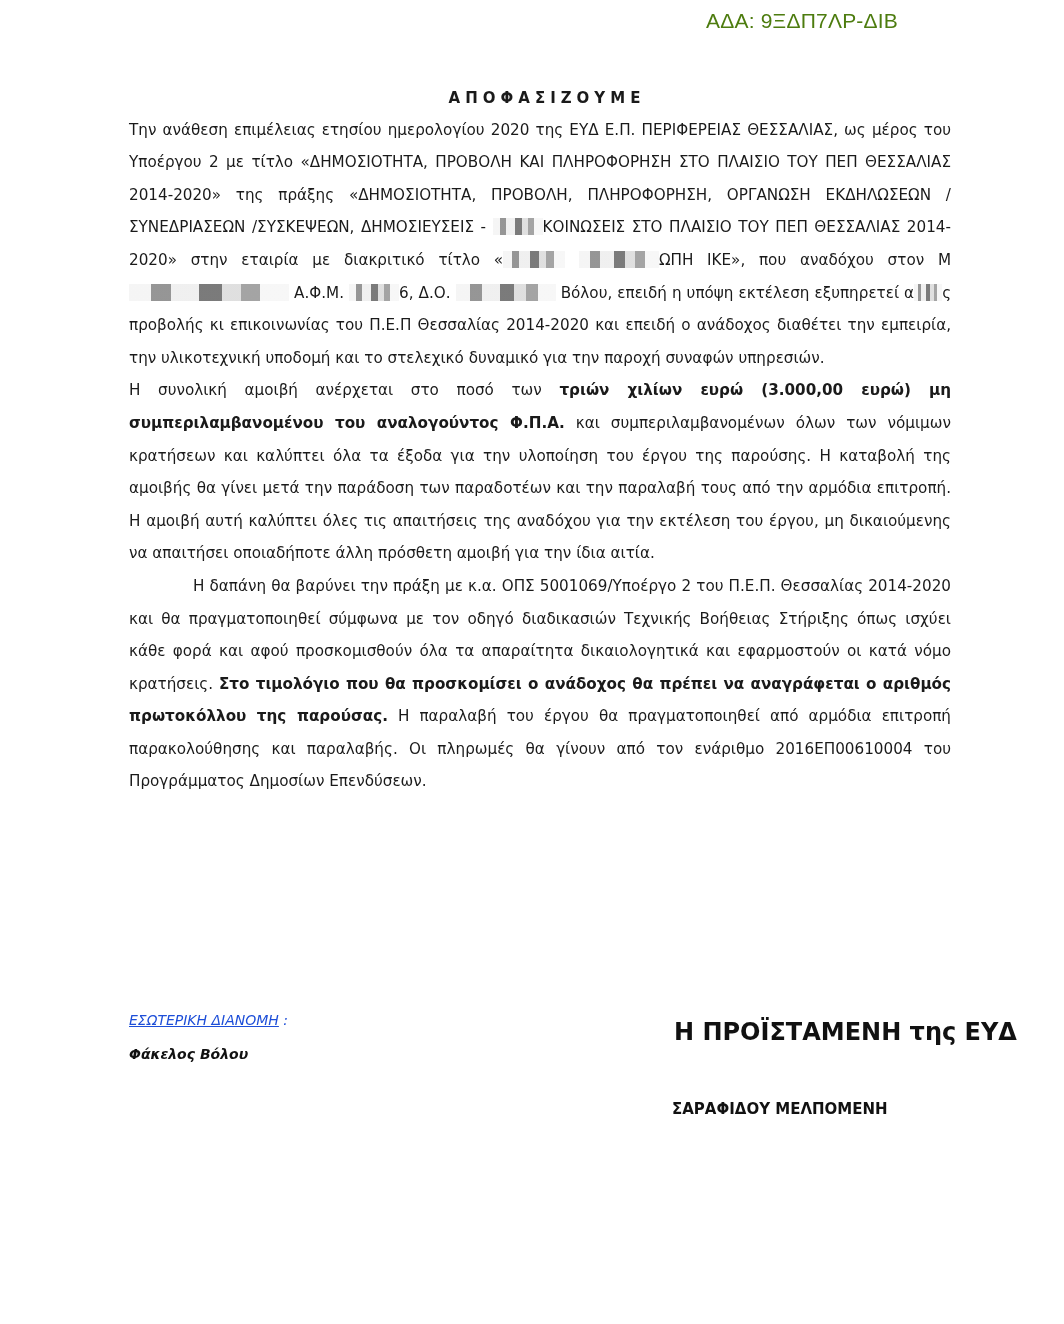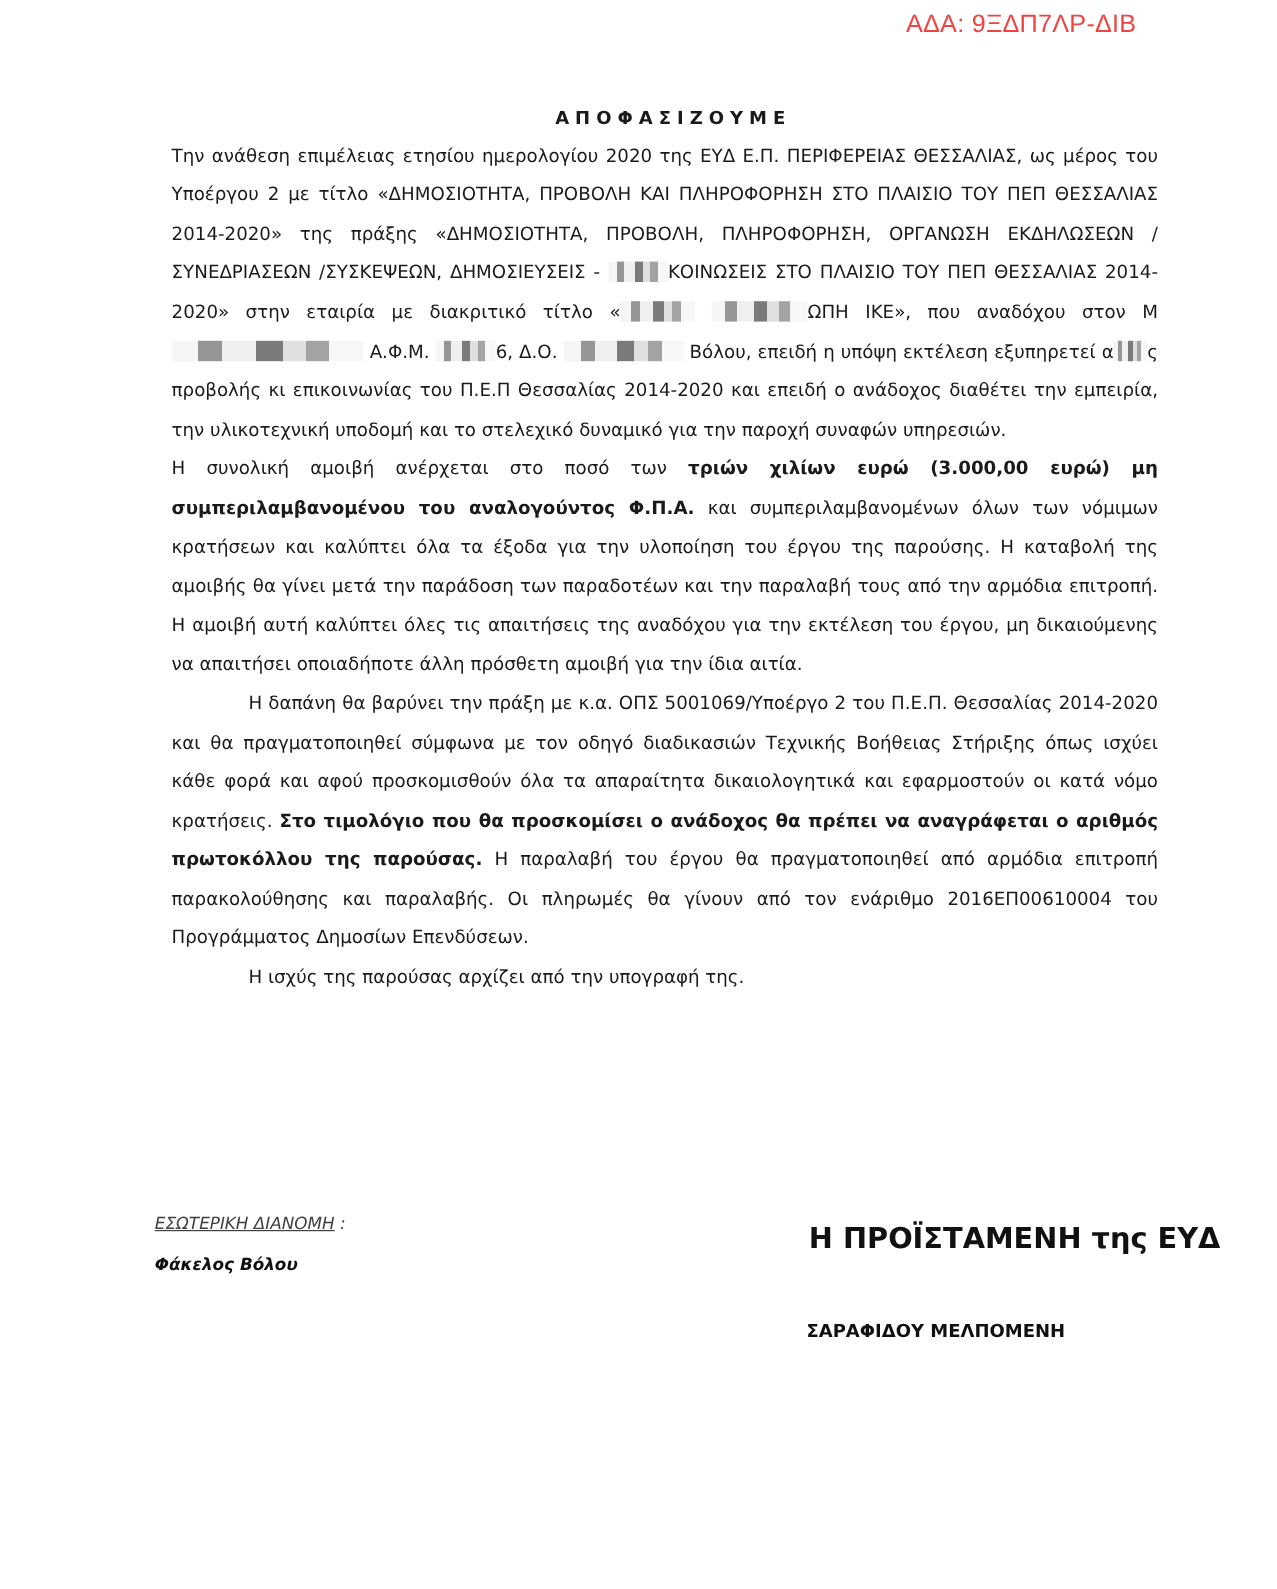--- a/index.html
+++ b/index.html
@@ -1,41 +1,40 @@
 <!DOCTYPE html>
 <html><head>
   <meta charset="utf-8">
   <style>
     html, body { margin: 0; padding: 0; background: #ffffff; }
     body { width: 1064px; height: 1324px; position: relative; overflow: hidden; color: #111; }
     .ada {
-      position: absolute; left: 755px; top: 9px;
-      font-family: "Liberation Sans", sans-serif; font-size: 21px; color: #ef4444; letter-spacing: 0.2px;
+      position: absolute; left: 706px; top: 9px;
+      font-family: "Liberation Sans", sans-serif; font-size: 21px; color: #4d7c0f; letter-spacing: 0.2px;
     }
     .page {
       position: absolute; left: 129px; top: 82px; width: 822px;
       font-family: "DejaVu Sans", sans-serif; font-size: 15.2px; line-height: 32.6px;
       color: #1a1a1a;
-      margin-left: 14px;
     }
     .title {
       text-align: center; font-weight: bold; letter-spacing: 5px; font-size: 15px;
       margin-bottom: -1px; margin-left: 14px;
     }
     .p { text-align: justify; margin: 0; }
     .indent { text-indent: 64px; }
     .b { font-weight: bold; }
     .redact {
       display: inline-block; height: 17px; vertical-align: -3px;
       background: linear-gradient(90deg, #f4f4f4 0 14%, #8a8a8a 14% 26%, #eeeeee 26% 44%, #6c6c6c 44% 58%, #dcdcdc 58% 70%, #9a9a9a 70% 82%, #f6f6f6 82% 100%);
       opacity: 0.9;
     }
     .sup { font-size: 10px; vertical-align: 7px; }
     .footer { position: absolute; top: 1012px; left: 129px; width: 822px; font-family: "DejaVu Sans", sans-serif; }
-    .dist-label { position: absolute; left: 0; top: 0; font-style: italic; font-size: 14px; color: #404040; }
+    .dist-label { position: absolute; left: 0; top: 0; font-style: italic; font-size: 14px; color: #1d4ed8; }
     .dist-label u { text-decoration: underline; }
     .dist-item { position: absolute; left: 0; top: 34px; font-style: italic; font-weight: bold; font-size: 14px; }
     .sig-role { position: absolute; left: 545px; top: 6px; font-weight: bold; font-size: 24px; white-space: nowrap; }
     .sig-name { position: absolute; left: 543px; top: 88px; font-weight: bold; font-size: 15px; white-space: nowrap; }
   </style>
 </head>
 <body>
 
 <div class="ada">ΑΔΑ: 9ΞΔΠ7ΛΡ-ΔΙΒ</div>
 
@@ -54,21 +53,20 @@
 
 
   <p class="p">
     <span>Η συνολική αμοιβή ανέρχεται στο ποσό των </span><span class="b">τριών χιλίων ευρώ (3.000,00 ευρώ) μη συμπεριλαμβανομένου του αναλογούντος Φ.Π.Α.</span><span> και συμπεριλαμβανομένων όλων των νόμιμων κρατήσεων και καλύπτει όλα τα έξοδα για την υλοποίηση του έργου της παρούσης. Η καταβολή της αμοιβής θα γίνει μετά την παράδοση των παραδοτέων και την παραλαβή τους από την αρμόδια επιτροπή. Η αμοιβή αυτή καλύπτει όλες τις απαιτήσεις της αναδόχου για την εκτέλεση του έργου, μη δικαιούμενης να απαιτήσει οποιαδήποτε άλλη πρόσθετη αμοιβή για την ίδια αιτία.</span>
   </p>
 
   <p class="p indent">
     <span>Η δαπάνη θα βαρύνει την πράξη με κ.α. ΟΠΣ 5001069/Υποέργο 2 του Π.Ε.Π. Θεσσαλίας 2014-2020 και θα πραγματοποιηθεί σύμφωνα με τον οδηγό διαδικασιών Τεχνικής Βοήθειας Στήριξης όπως ισχύει κάθε φορά και αφού προσκομισθούν όλα τα απαραίτητα δικαιολογητικά και εφαρμοστούν οι κατά νόμο κρατήσεις. </span><span class="b">Στο τιμολόγιο που θα προσκομίσει ο ανάδοχος θα πρέπει να αναγράφεται ο αριθμός πρωτοκόλλου της παρούσας.</span><span> Η παραλαβή του έργου θα πραγματοποιηθεί από αρμόδια επιτροπή παρακολούθησης και παραλαβής. Οι πληρωμές θα γίνουν από τον ενάριθμο 2016ΕΠ00610004 του Προγράμματος Δημοσίων Επενδύσεων.</span>
   </p>
 
-  <p class="p indent">Η ισχύς της παρούσας αρχίζει από την υπογραφή της.</p>
 </div>
 
 <div class="footer">
   <div class="dist-label"><u>ΕΣΩΤΕΡΙΚΗ ΔΙΑΝΟΜΗ</u><span> :</span></div>
   <div class="dist-item">Φάκελος Βόλου</div>
   <div class="sig-role">Η ΠΡΟΪΣΤΑΜΕΝΗ της ΕΥΔ</div>
   <div class="sig-name">ΣΑΡΑΦΙΔΟΥ ΜΕΛΠΟΜΕΝΗ</div>
 </div>
 
 </body></html>

